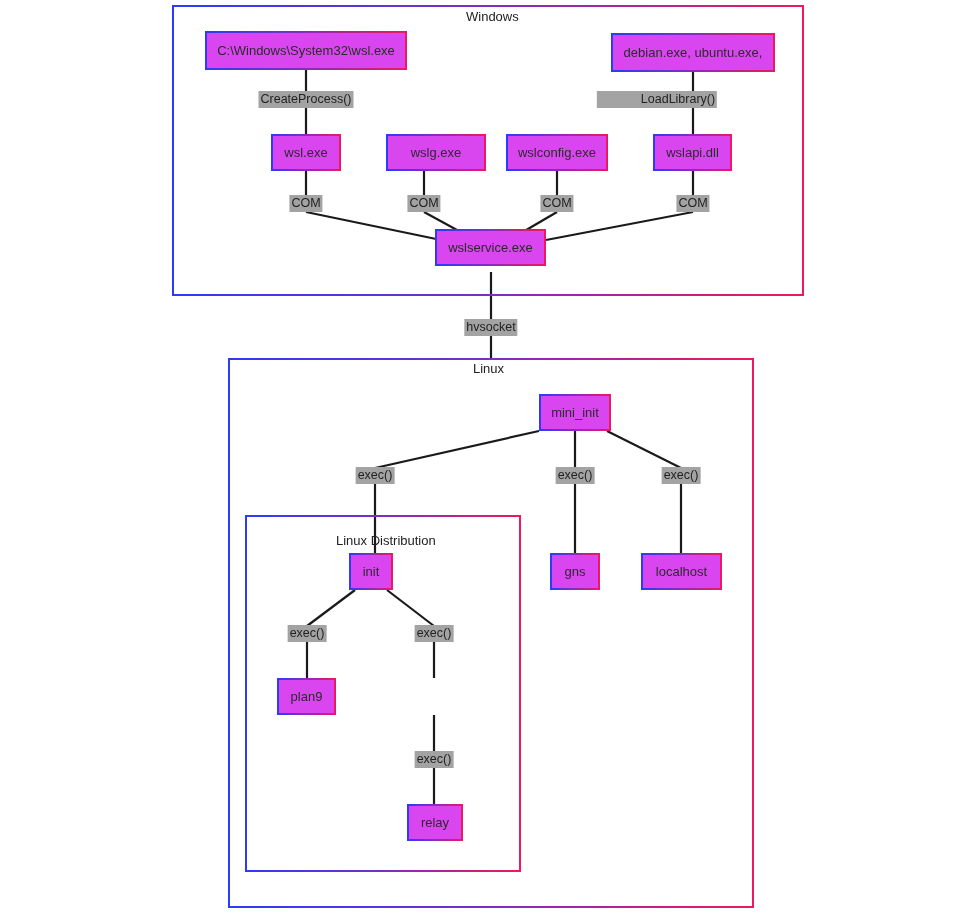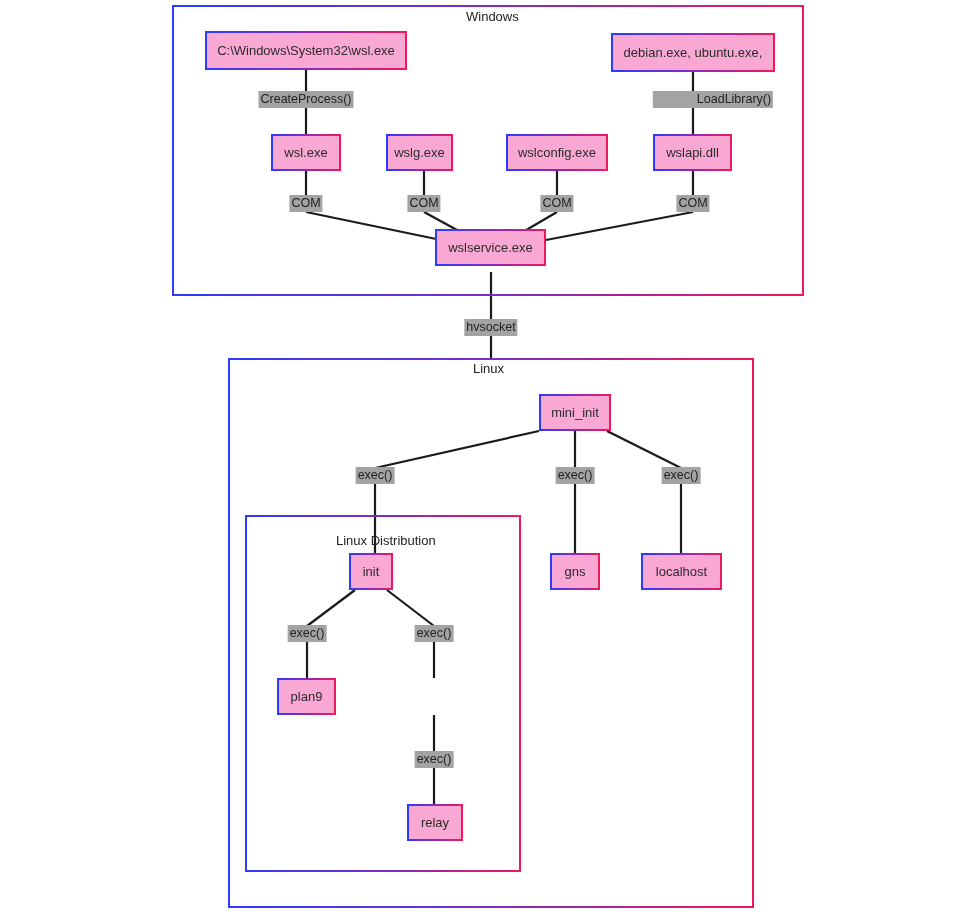--- a/index.html
+++ b/index.html
@@ -39,21 +39,21 @@
     position: absolute;
     font-size: 13px;
     color: #222222;
     white-space: nowrap;
     background: transparent;
   }
   
   .node {
     position: absolute;
     box-sizing: border-box;
-    background: #f9a8d4;
+    background: #d946ef;
     border: 2px solid transparent;
     border-image: linear-gradient(to right, #2c3bfb 0%, #8a2bbf 50%, #f0185c 100%) 1;
     display: flex;
     align-items: center;
     justify-content: center;
     font-size: 13px;
     color: #2b2b2b;
     white-space: nowrap;
     z-index: 3;
   }
@@ -125,21 +125,21 @@
 
   <div class="group" style="left:245px; top:515px; width:276px; height:357px;"></div>
   <div class="group-label" style="left:336px; top:500px;margin-top:33px;">Linux Distribution</div>
 
   <div class="node" style="left:205px; top:31px; width:202px; height:39px;">C:\Windows\System32\wsl.exe</div>
 
   <div class="node" style="left:611px; top:33px; width:164px; height:39px;">debian.exe, ubuntu.exe,</div>
 
   <div class="node" style="left:271px; top:134px; width:70px; height:37px;">wsl.exe</div>
 
-  <div class="node" style="left:386px; top:134px; width:67px; height:37px;">wslg.exe</div>
+  <div class="node" style="left:386px; top:134px; width:100px; height:37px;">wslg.exe</div>
 
   <div class="node" style="left:506px; top:134px; width:102px; height:37px;">wslconfig.exe</div>
 
   <div class="node" style="left:653px; top:134px; width:79px; height:37px;">wslapi.dll</div>
 
   <div class="node" style="left:435px; top:229px; width:111px; height:37px;">wslservice.exe</div>
 
   <div class="node" style="left:539px; top:394px; width:72px; height:37px;">mini_init</div>
 
   <div class="node" style="left:550px; top:553px; width:50px; height:37px;">gns</div>
@@ -148,21 +148,21 @@
 
   <div class="node" style="left:349px; top:553px; width:44px; height:37px;">init</div>
 
   <div class="node" style="left:277px; top:678px; width:59px; height:37px;">plan9</div>
 
 
   <div class="node" style="left:407px; top:804px; width:56px; height:37px;">relay</div>
 
   <div class="edge-label" style="left:306px; top:91px;">CreateProcess()</div>
 
-  <div class="edge-label" style="left:713px; top:91px;padding-left:44px;">LoadLibrary()</div>
+  <div class="edge-label" style="left:657px; top:91px;padding-left:44px;">LoadLibrary()</div>
 
   <div class="edge-label" style="left:306px; top:195px;">COM</div>
 
   <div class="edge-label" style="left:424px; top:195px;">COM</div>
 
   <div class="edge-label" style="left:557px; top:195px;">COM</div>
 
   <div class="edge-label" style="left:693px; top:195px;">COM</div>
 
   <div class="edge-label" style="left:491px; top:319px;">hvsocket</div>

